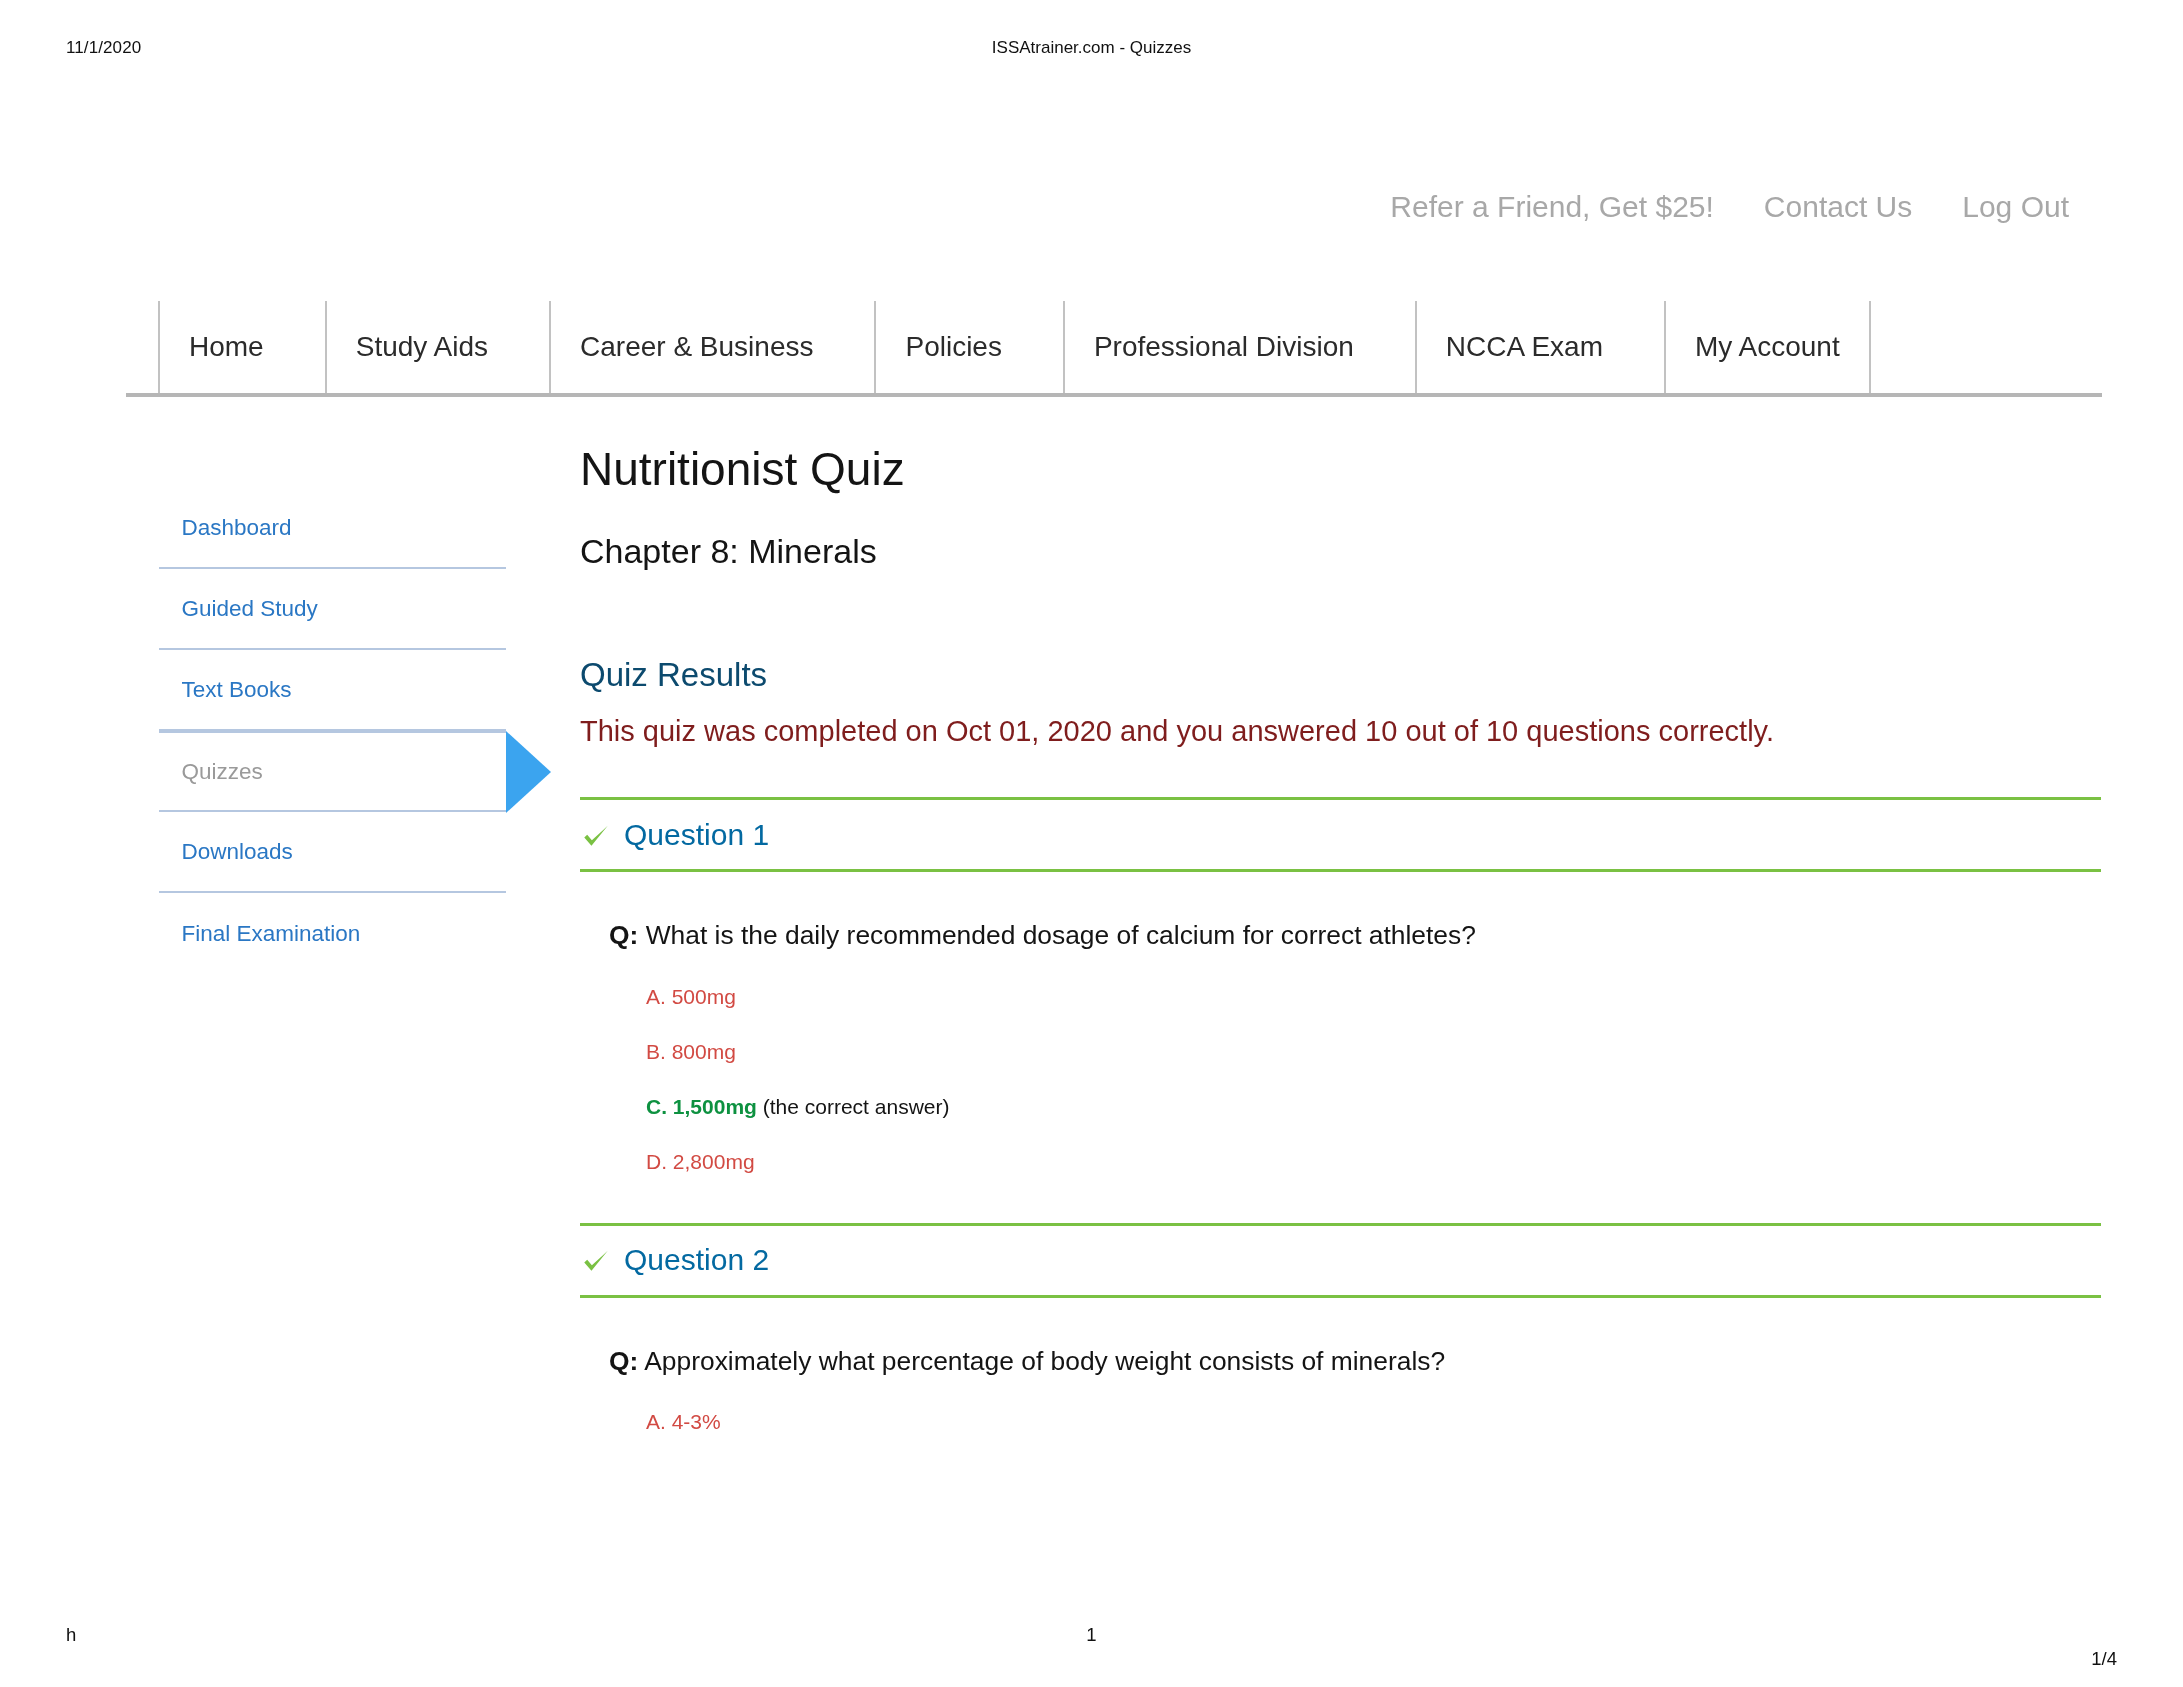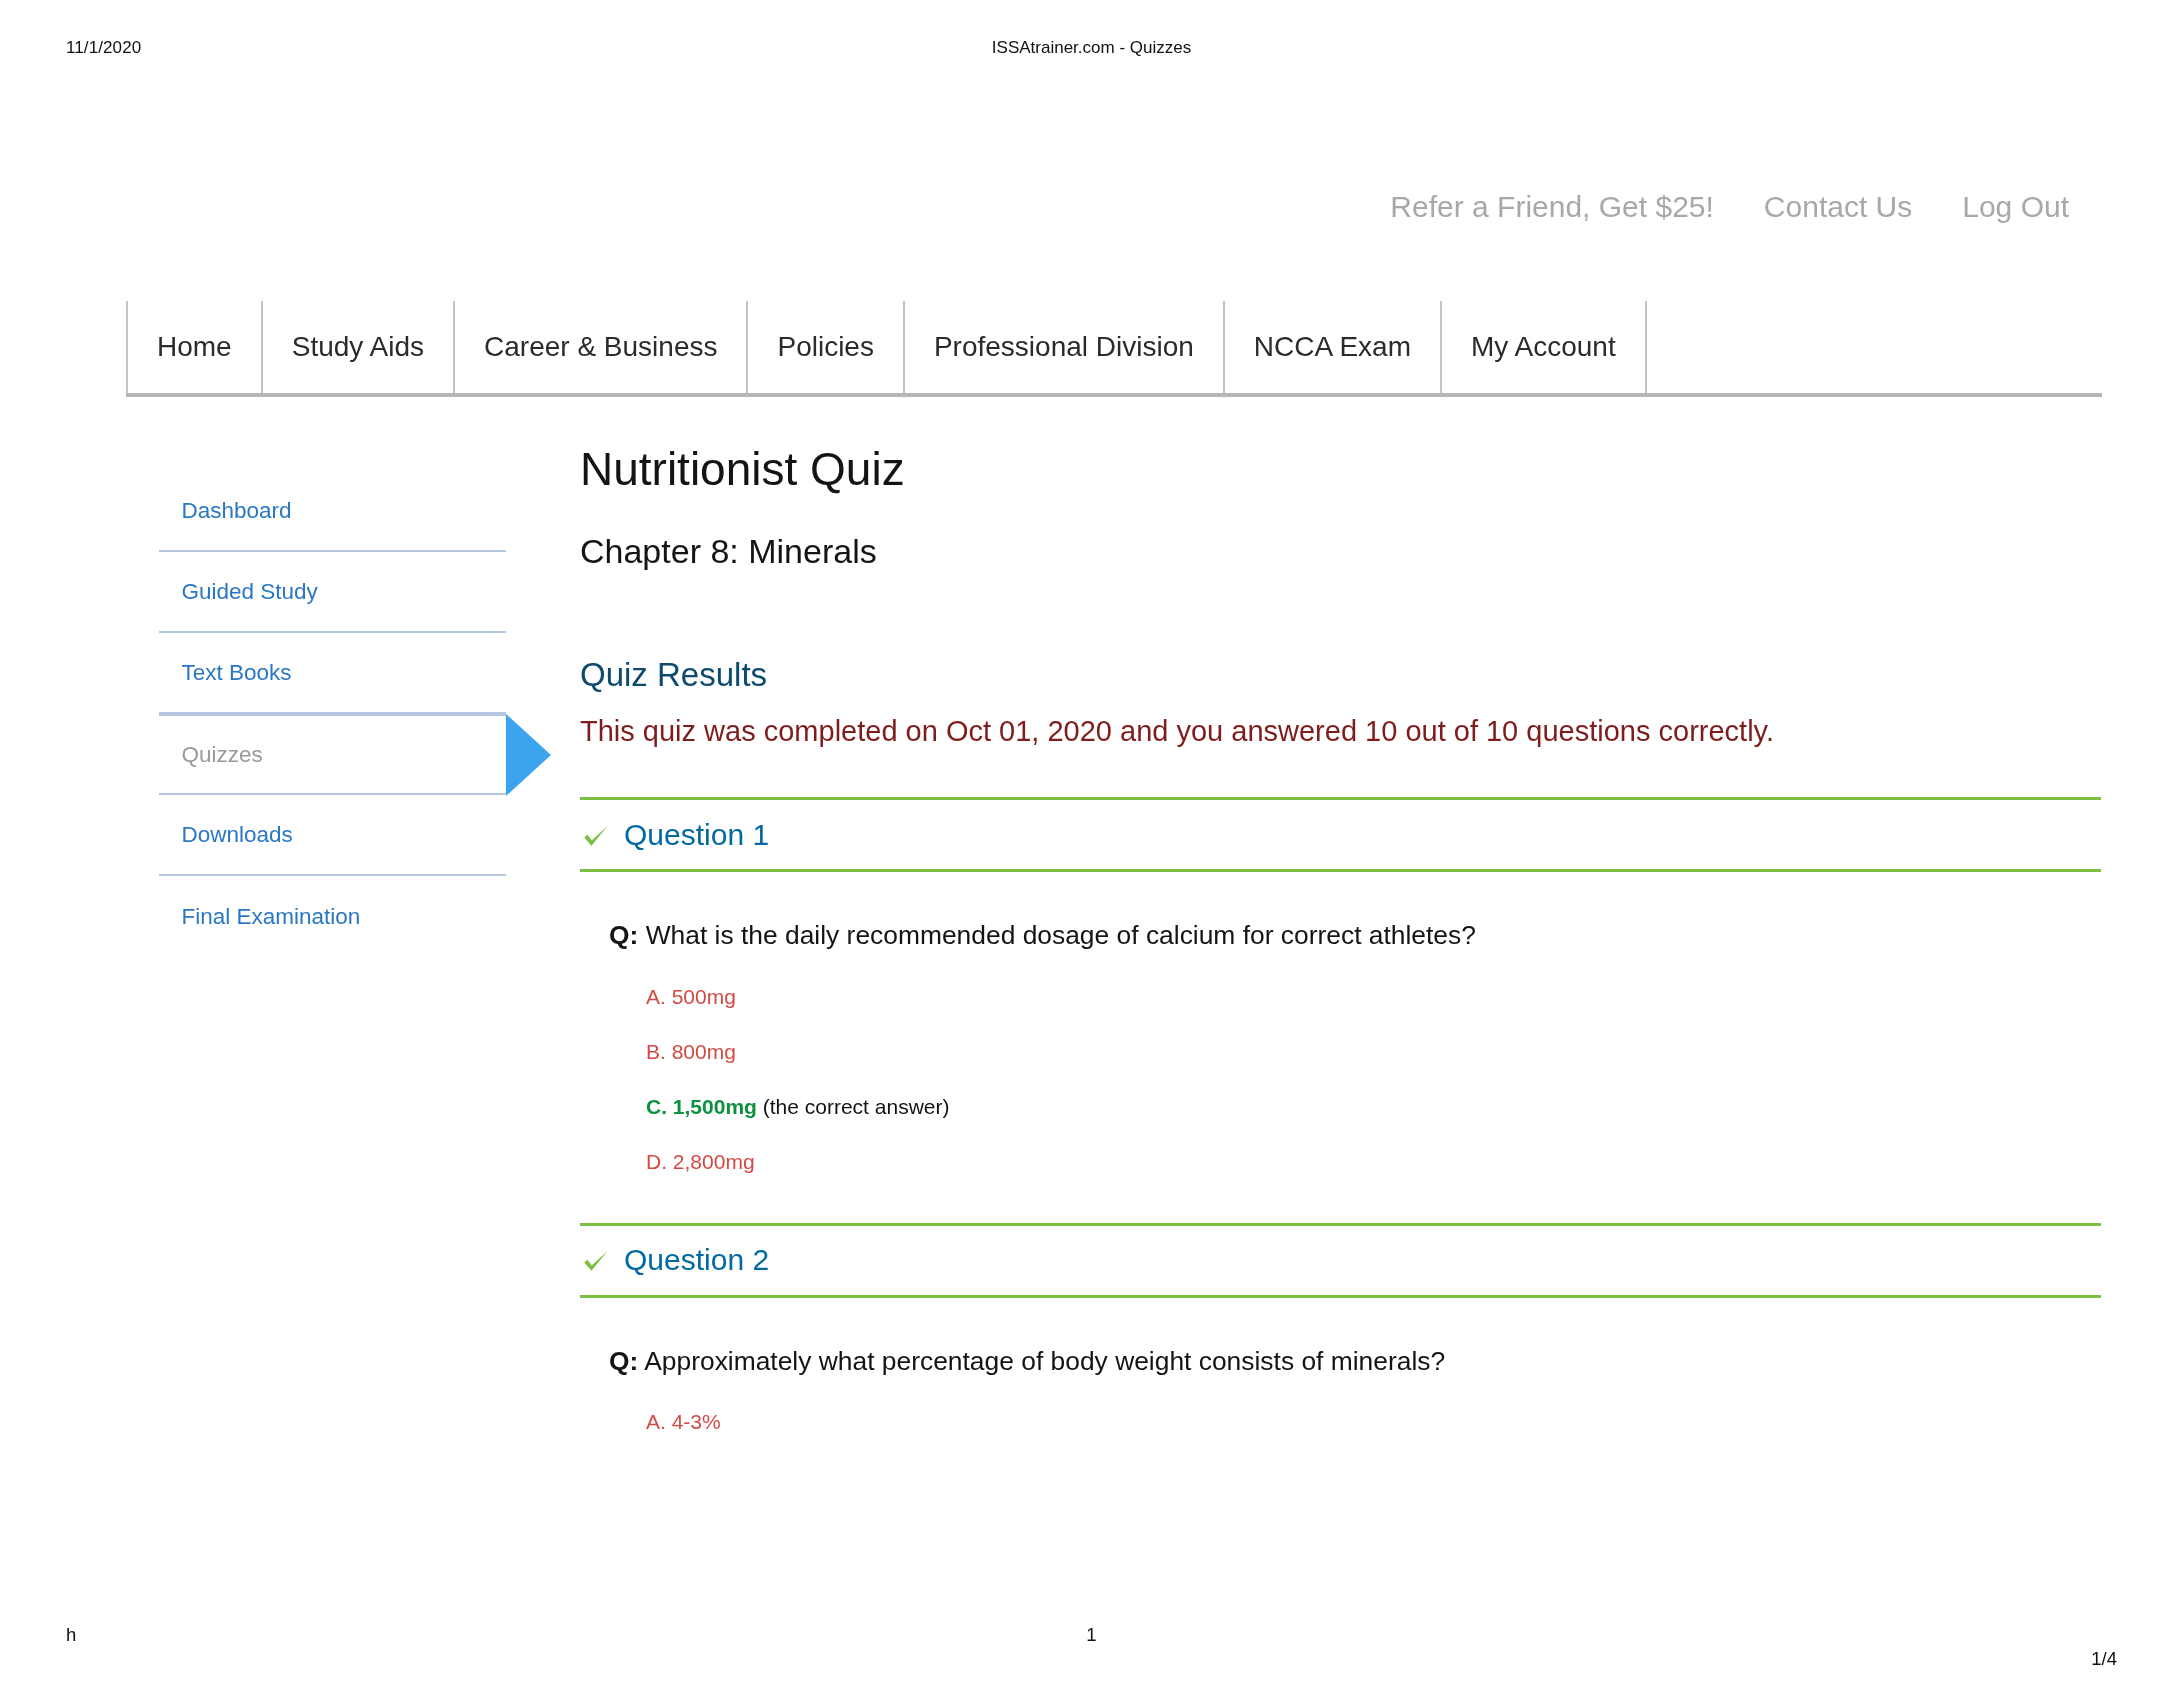--- a/index.html
+++ b/index.html
@@ -76,29 +76,30 @@
     display: flex;
     align-items: center;
     justify-content: center;
     font-size: 28px;
     color: #2b2b2b;
     border-left: 2px solid #c2c2c2;
     box-sizing: border-box;
     padding: 0 29px;
     white-space: nowrap;
     text-decoration: none;
+    margin-left: 32px;
   }
   .nav-item:last-child {
     border-right: 2px solid #c2c2c2;
   }
 
   
   .sidebar {
     position: absolute;
-    top: 471px;
+    top: 488px;
     left: 159px;
     width: 347px;
   }
   .side-item {
     position: relative;
     height: 81px;
     display: flex;
     align-items: center;
     border-bottom: 2.6px solid #b5c7e0;
     box-sizing: border-box;

